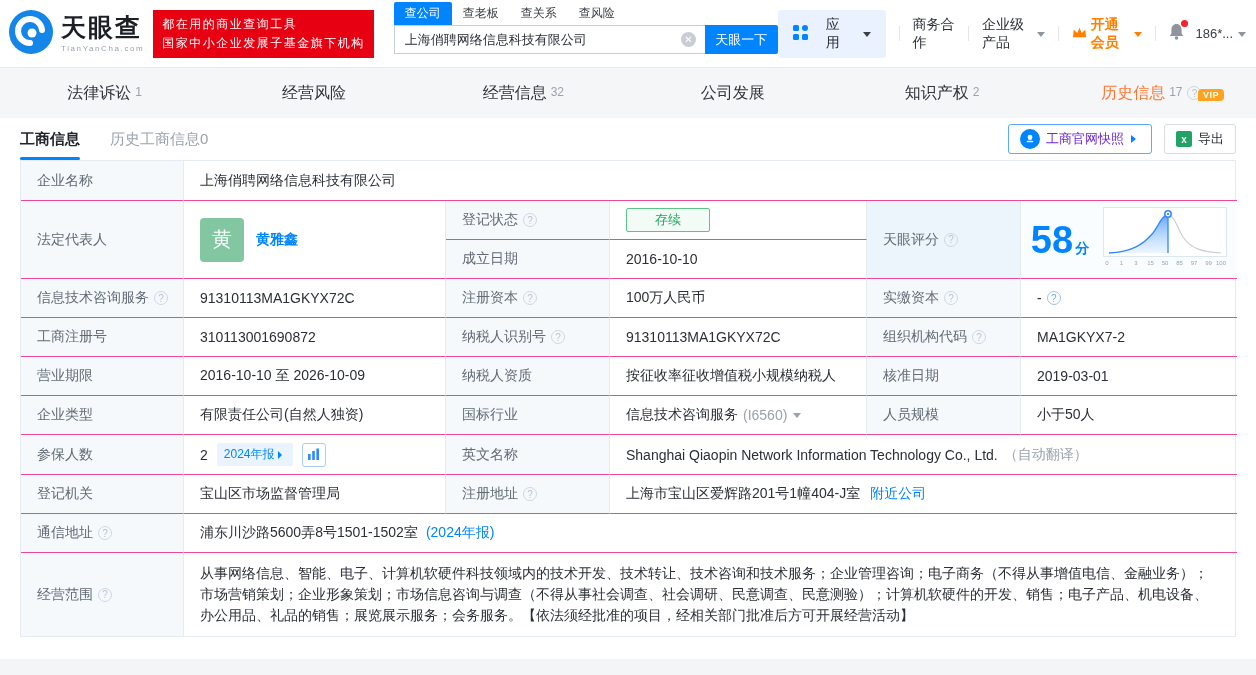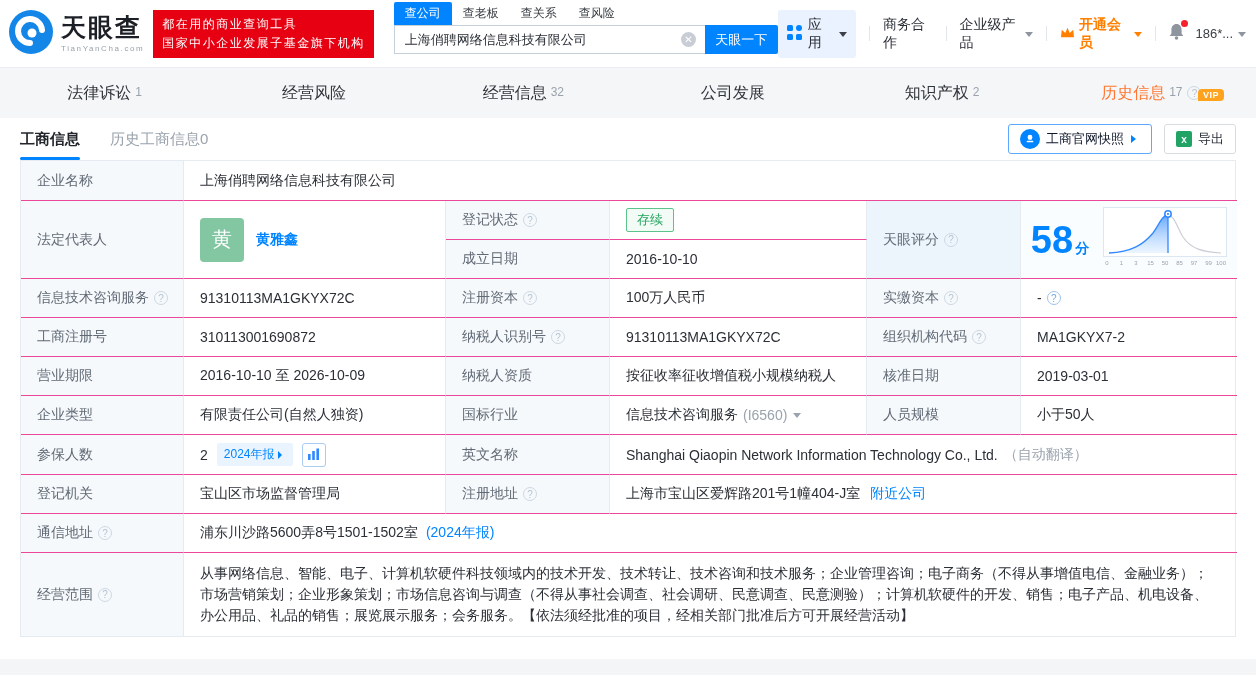--- a/index.html
+++ b/index.html
@@ -24,22 +24,22 @@
   .search-box input { width:311px; height:29px; border:1px solid #c6d0da; border-right:none;
     padding:0 30px 0 10px; font-size:13px; color:#2a2e36; outline:none;
     font-family:"Liberation Sans","DejaVu Sans",sans-serif; }
   .clear-ic { position:absolute; right:82px; top:7px; width:15px; height:15px; border-radius:50%;
     background:#c9ced6; color:#fff; font-size:10px; line-height:15px; text-align:center; cursor:pointer; }
   .search-btn { width:73px; height:29px; background:#0084ff; color:#fff; border:none;
     font-size:13px; border-radius:0 2px 2px 0; cursor:pointer;
     font-family:"Liberation Sans","DejaVu Sans",sans-serif; }
 
   .nav { margin-left:auto; display:flex; align-items:center; font-size:14px; color:#2a2e36; }
-  .apps-chip { background:#e9f2fe; border-radius:3px; padding:6px 9px; display:flex;
-    align-items:center; gap:6px; cursor:pointer; }
+  .apps-chip { background:#e9f2fe; border-radius:3px; padding:6px 15px; display:flex;
+    align-items:center; gap:18px; cursor:pointer; }
   .sep { width:1px; height:15px; background:#e3e6ea; margin:0 13px; }
   .nav-item { cursor:pointer; display:flex; align-items:center; }
   .vip-link { color:#ff8000; font-weight:bold; display:flex; align-items:center; gap:4px; cursor:pointer; }
   .caret-d { width:0; height:0; border:4px solid transparent; border-top:5px solid #8f959e;
     margin-left:5px; margin-top:5px; }
   .caret-d.or { border-top-color:#ff8000; }
   .bell-wrap { position:relative; margin-right:10px; cursor:pointer; }
   .bell-dot { position:absolute; top:-3px; right:-3px; width:7px; height:7px;
     border-radius:50%; background:#f5222d; }
   .user { font-size:13px; color:#3c4046; display:flex; align-items:center; cursor:pointer; }
@@ -63,21 +63,21 @@
   
   .subrow { display:flex; align-items:center; height:42px; padding:0 20px; }
   .subtab { font-size:15px; color:#9aa3ad; margin-right:30px; cursor:pointer;
     position:relative; height:42px; display:flex; align-items:center; }
   .subtab.active { color:#22262c; font-weight:bold; }
   .subtab.active::after { content:""; position:absolute; bottom:0; left:50%;
     transform:translateX(-50%); width:60px; height:3px; background:#0084ff; border-radius:2px; }
   .toolbar { margin-left:auto; display:flex; gap:12px; }
   .btn { height:30px; border-radius:3px; display:flex; align-items:center; gap:6px;
     padding:0 11px; font-size:13px; background:#fff; cursor:pointer; }
-  .btn-snap { border:1px solid #5ca9ff; color:#0f172a; }
+  .btn-snap { border:1px solid #5ca9ff; color:#6d28d9; }
   .btn-exp { border:1px solid #d9dce1; color:#2a2e36; }
   .caret-r { width:0; height:0; border:4px solid transparent; border-left:5px solid #0084ff; margin-left:1px; }
   .stamp-ic { width:20px; height:20px; border-radius:50%; background:#0084ff; display:flex;
     align-items:center; justify-content:center; flex:none; }
   .excel-ic { width:16px; height:16px; border-radius:2px; background:#21a366; color:#fff;
     font-size:10px; font-weight:bold; display:flex; align-items:center; justify-content:center; flex:none; }
 
   
   .biz-table { margin:0 20px; width:1216px; display:grid;
     grid-template-columns:163px 262px 164px 257px 154px 216px;
@@ -86,21 +86,21 @@
   .cell { border-right:1px solid #e6ebf1; border-bottom:1px solid #ec4899; display:flex;
     align-items:center; padding:0 16px; overflow:hidden; white-space:nowrap; }
   .lbl { background:#f6f9fc; color:#616a75; }
   .no-br { border-right:none; }
   .no-bb { border-bottom:none; }
   .lnk { color:#0084ff; cursor:pointer; text-decoration:none; }
   .name-lnk { font-weight:bold; margin-left:12px; }
   .avatar { width:44px; height:44px; border-radius:4px; background:#82c7a2; color:#fff;
     font-size:20px; display:flex; align-items:center; justify-content:center; flex:none; }
   .badge-status { border:1px solid #5cc48a; color:#26a661; background:#f2fbf6; font-size:13px;
-    padding:2px 10px; border-radius:2px; }
+    padding:2px 28px; border-radius:2px; }
   .note { color:#9aa3ad; margin-left:6px; }
   .code { color:#9aa3ad; margin-left:5px; }
   .chev { width:0; height:0; border:4px solid transparent; border-top:5px solid #9aa3ad;
     margin-left:6px; margin-top:5px; cursor:pointer; }
   .rpt { background:#e9f4ff; color:#0084ff; font-size:12px; padding:3px 7px; border-radius:2px;
     margin-left:9px; display:inline-flex; align-items:center; cursor:pointer; }
   .rpt .caret-r { border-left-width:4px; margin-left:3px; }
   .chart-btn { width:24px; height:24px; border:1px solid #a9cdf2; border-radius:3px;
     margin-left:9px; display:flex; align-items:center; justify-content:center; cursor:pointer; background:#fff; }
   .score-lbl { background:#ecf5fb; }

